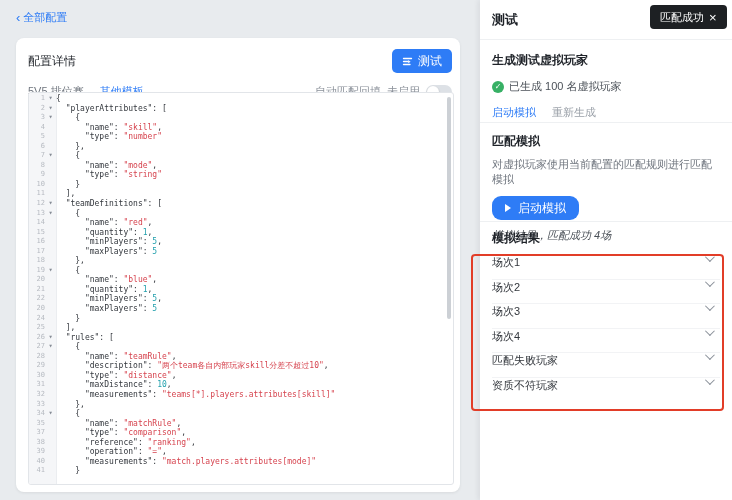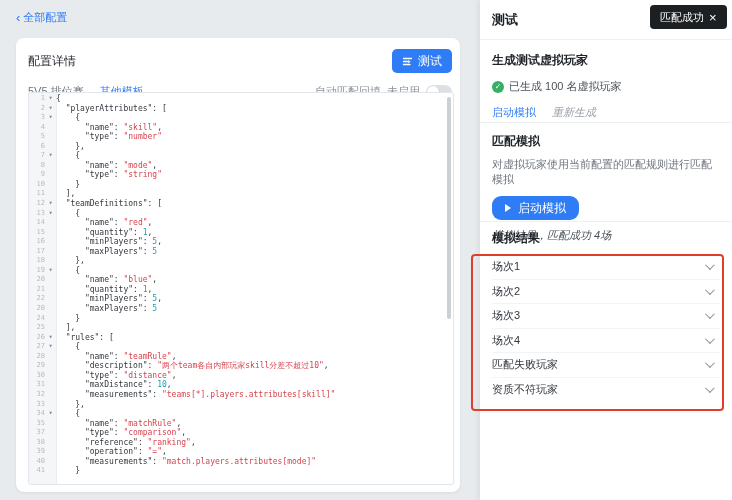--- a/index.html
+++ b/index.html
@@ -51,30 +51,30 @@
   .sec{padding:0 12px;box-sizing:border-box;border-bottom:1px solid #eef0f2;}
   .sec1{height:83px;padding-top:12px;}
   .sec2{height:99px;padding-top:10px;}
   .sec3{border-bottom:none;padding-top:8px;}
   .sec-title{font-size:12px;font-weight:bold;color:#1f2329;}
   .gen-status{display:flex;align-items:center;gap:5px;margin-top:10px;font-size:11px;color:#4b5158;}
   .check{width:12px;height:12px;border-radius:50%;background:var(--success-green,#37b065);color:#fff;
         font-size:8px;line-height:12px;text-align:center;flex:none;}
   .links{display:flex;gap:16px;margin-top:11px;font-size:11px;}
   .link-blue{color:var(--accent-blue,#2e7cf6);cursor:pointer;text-decoration:none;}
-  .link-gray{color:#9aa0a8;cursor:pointer;text-decoration:none;font-style:italic;}
+  .link-gray{color:#9aa0a8;cursor:pointer;text-decoration:none;}
   .sim-desc{margin-top:7px;font-size:11px;color:#6f757e;}
   .start-btn{margin-top:9px;display:flex;align-items:center;gap:7px;height:24px;padding:0 13px;
         background:var(--accent-blue,#2e7cf6);color:#fff;border:none;border-radius:9px;
         font-size:12px;font-family:inherit;cursor:pointer;}
   .play{width:0;height:0;border-left:6px solid #fff;border-top:4px solid transparent;
         border-bottom:4px solid transparent;}
   .sim-status{margin-top:8px;font-size:11px;color:#4b5158;font-style:italic;}
   .rrows{margin-top:8px;}
-  .rrow{height:23.5px;display:flex;align-items:center;border-bottom:1px solid #f2f3f5;cursor:pointer;}
+  .rrow{height:23.5px;display:flex;border-bottom:1px solid #f2f3f5;cursor:pointer;}
   .rrow:last-child{border-bottom:none;}
   .rlabel{font-size:11px;color:#33373d;}
   .chev{width:6px;height:6px;border-right:1.4px solid #8a9099;border-bottom:1.4px solid #8a9099;
         transform:rotate(45deg) translateY(-2px);margin-left:auto;margin-right:8px;}
 
   
   .toast{position:absolute;left:650px;top:5px;height:24px;display:flex;align-items:center;gap:5px;
         padding:0 10px;background:var(--toast-bg,#1d2023);color:#fff;border-radius:4px;font-size:11px;}
   .toast-close{color:#fff;font-size:13px;line-height:13px;cursor:pointer;}
   .annotation{position:absolute;left:471px;top:254px;width:253px;height:157px;box-sizing:border-box;

